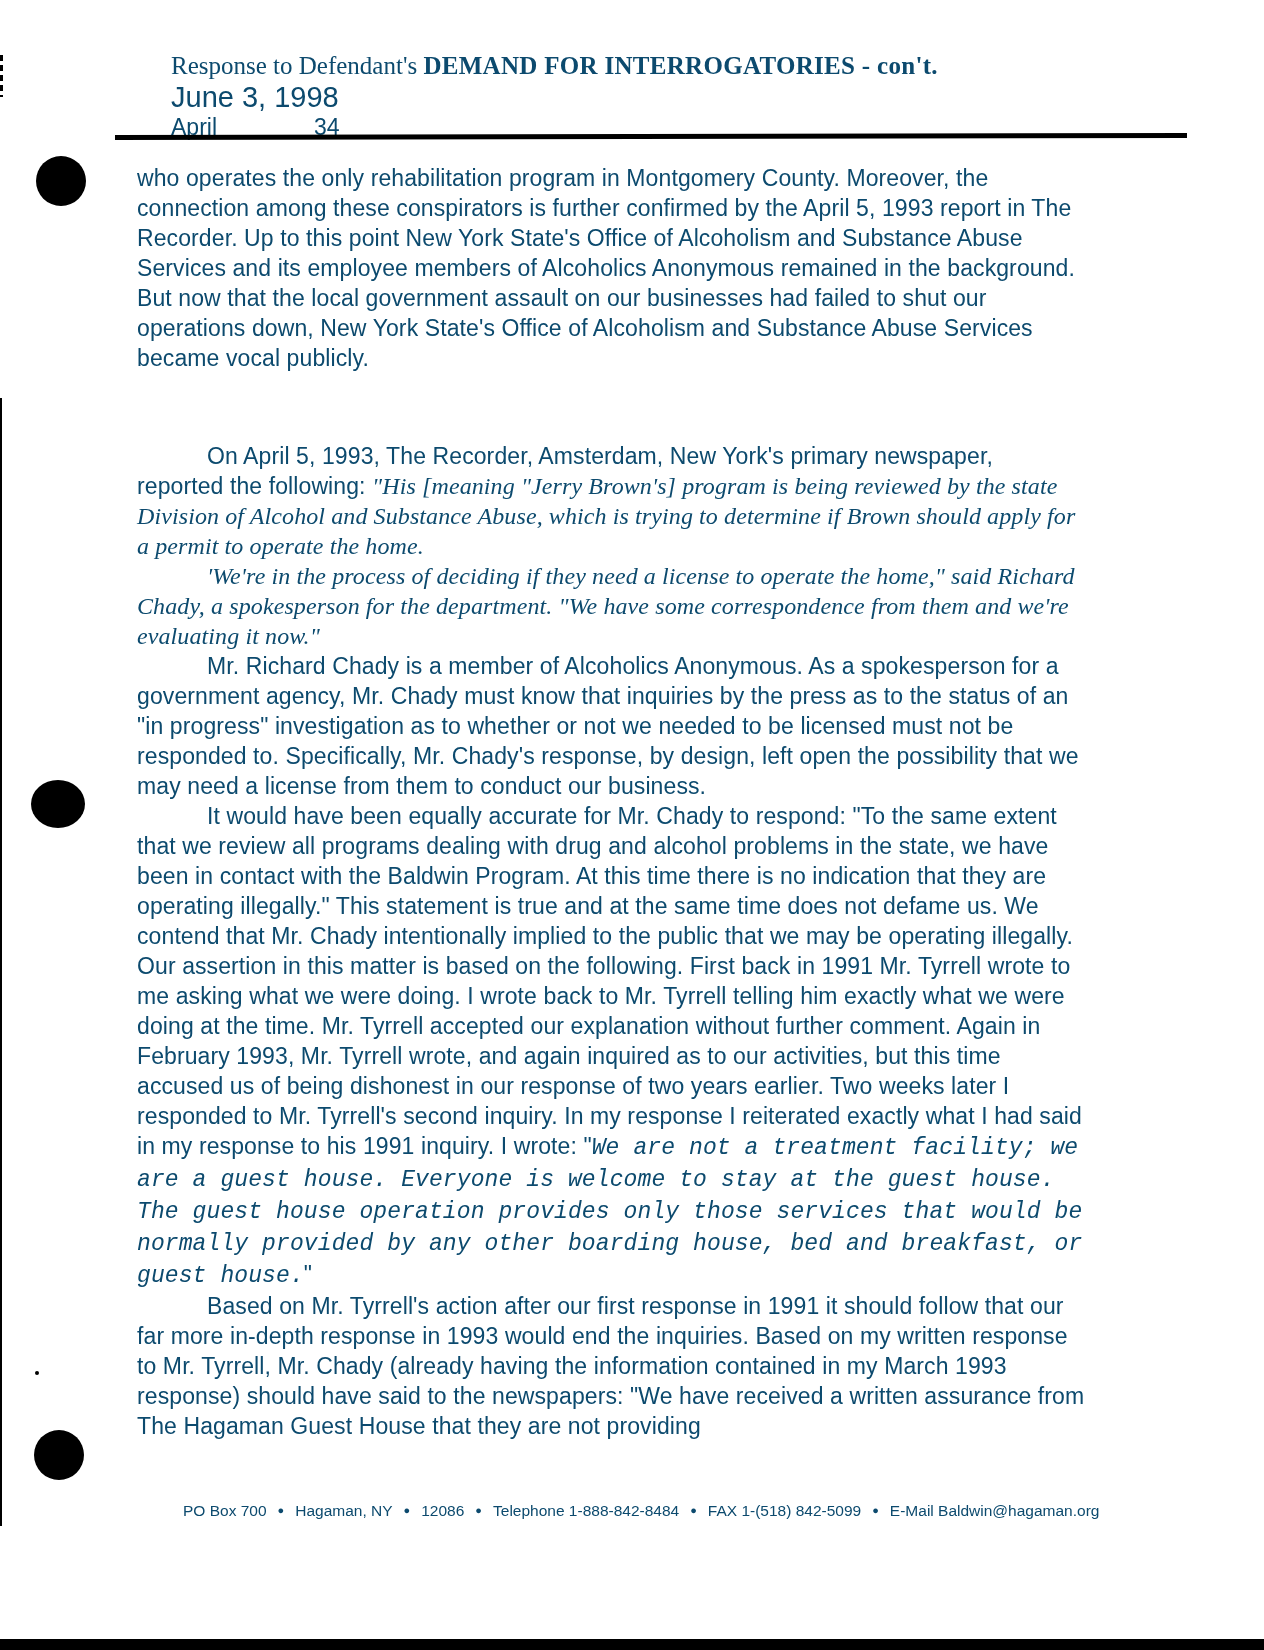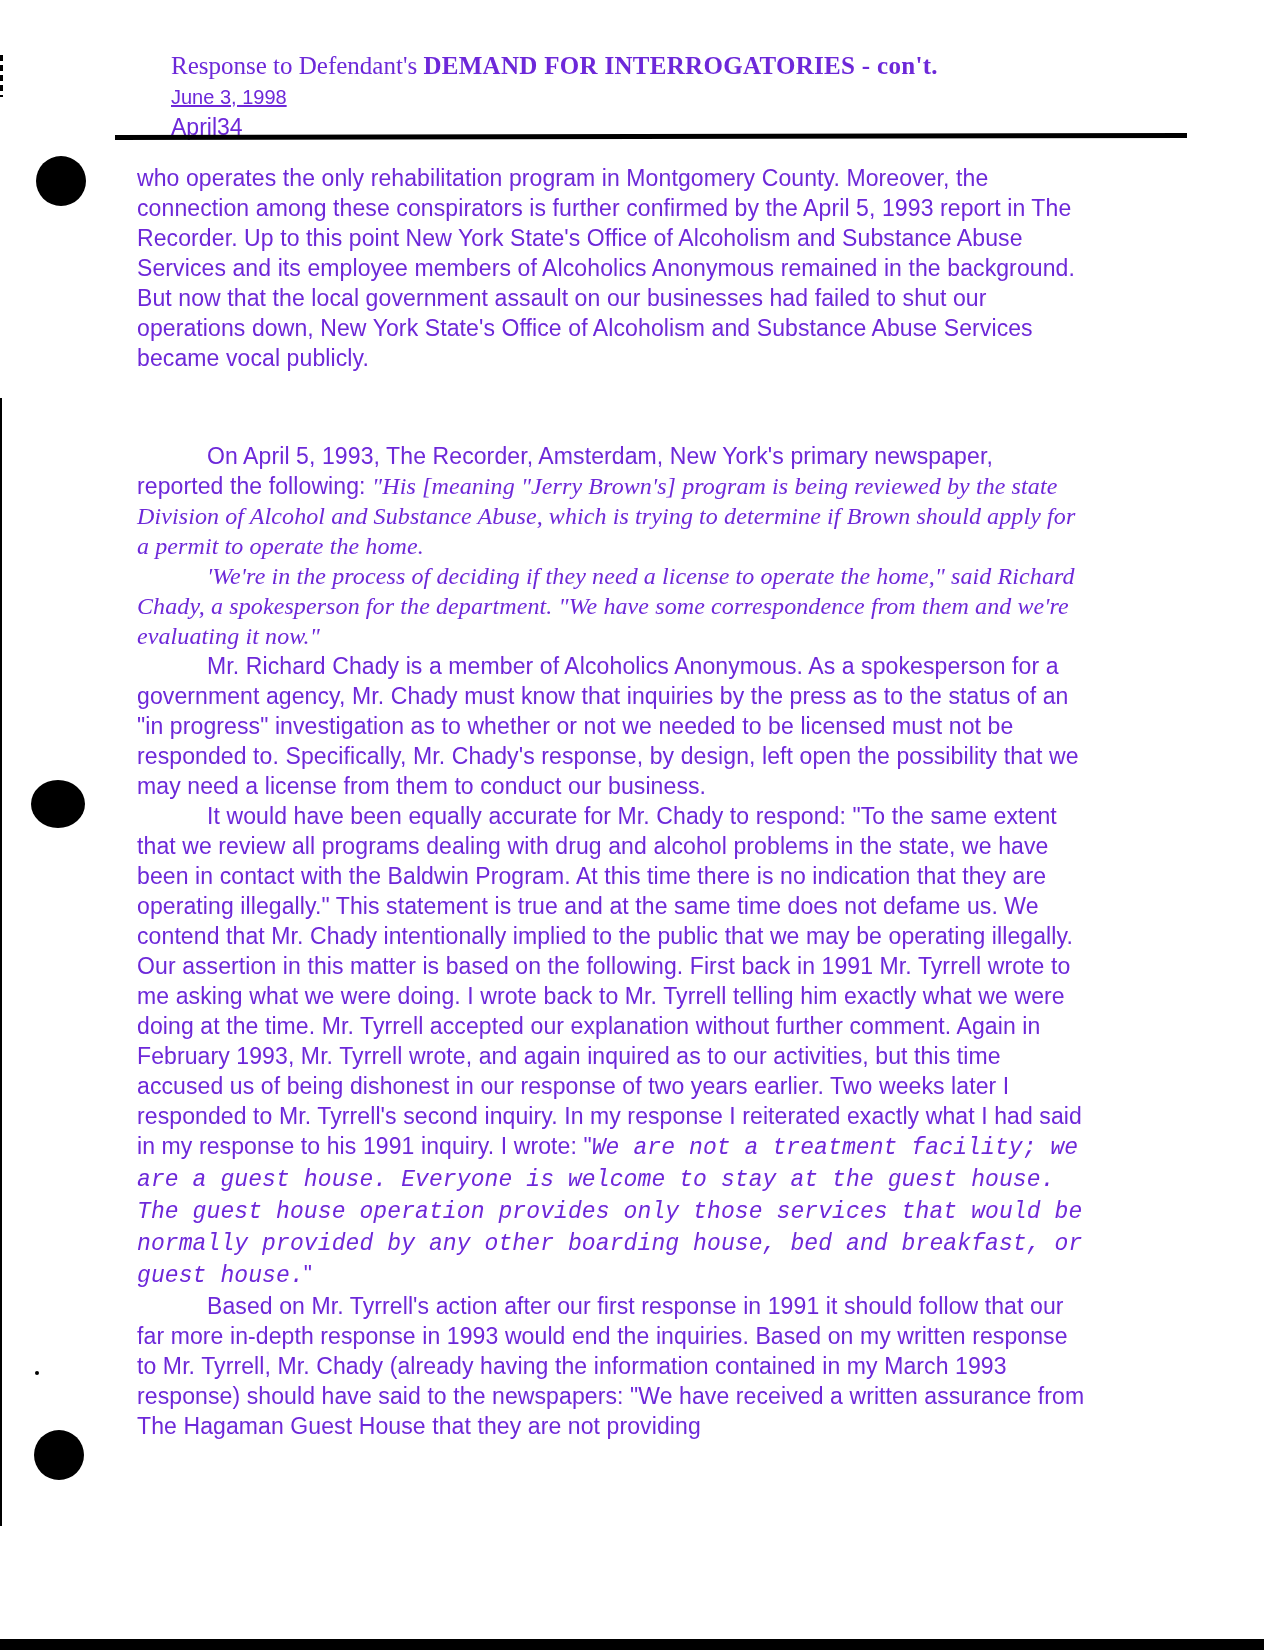--- a/index.html
+++ b/index.html
@@ -1,39 +1,39 @@
 <!DOCTYPE html>
 <html><head>
 <meta charset="utf-8">
 <style>
   html,body { margin:0; padding:0; background:#888; }
   .page {
     position:relative; width:1264px; height:1650px; margin:0 auto;
-    background:#ffffff; overflow:hidden; color:#6d28d9;
+    background:#ffffff; overflow:hidden; color:#0c4a6e;
     font-family:"Liberation Sans", sans-serif;
   }
 
   
   .punch { position:absolute; background:#000; border-radius:50%; }
   .punch-1 { left:36px; top:156px; width:50px; height:50px; }
   .punch-2 { left:31px; top:780px; width:54px; height:48px; }
   .punch-3 { left:34px; top:1430px; width:50px; height:50px; }
   .edge-dashes { position:absolute; left:0; top:55px; width:3px; height:42px;
     background:repeating-linear-gradient(to bottom,#000 0 6px,#fff 6px 10px); }
   .edge-line { position:absolute; left:0; top:398px; width:2px; height:1128px; background:#000; }
   .dot-artifact { position:absolute; left:35px; top:1371px; width:4px; height:4px; background:#000; border-radius:50%; }
   .bottom-bar { position:absolute; left:0; top:1639px; width:1264px; height:11px; background:#000; }
 
   
   .header { position:absolute; left:171px; top:52px; }
   .title-line { font-family:"Liberation Serif", serif; font-size:25px; line-height:28px; white-space:nowrap; }
   .title-line .bold { font-weight:bold; letter-spacing:0.3px; }
-  .date-line { font-size:20px; line-height:28px; margin-top:3px;text-decoration:underline; }
+  .date-line { font-size:29px; line-height:28px; margin-top:3px; }
   .page-line { font-size:23px; line-height:28px; margin-top:2px; }
-  .page-number { display:inline-block; }
+  .page-number { display:inline-block; margin-left:97px; }
 
   .rule { position:absolute; left:115px; top:134px; width:1072px; height:5px; background:#000; transform:rotate(-0.12deg); }
 
   
   .body-text { position:absolute; left:137px; top:163px; width:948px;
     font-size:23px; line-height:30px; letter-spacing:0.1px; }
   .body-text p { margin:0; }
   .body-text p.indent { text-indent:70px; }
   .body-text p + p { margin-top:0; }
   .body-text p:nth-of-type(2) { margin-top:68px; }
@@ -73,14 +73,15 @@
 
   <div class="body-text" id="body-paragraphs">
       <p class=""><span class="seg-plain">who operates the only rehabilitation program in Montgomery County.  Moreover, the connection among these conspirators is further confirmed by the April 5, 1993 report in The Recorder.  Up to this point New York State's Office of Alcoholism and Substance Abuse Services and its employee members of Alcoholics Anonymous remained in the background.  But now that the local government assault on our businesses had failed to shut our operations down, New York State's Office of Alcoholism and Substance Abuse Services became vocal publicly.</span></p>
       <p class="indent"><span class="seg-plain">On April 5, 1993, The Recorder, Amsterdam, New York's primary newspaper, reported the following: </span><span class="seg-serif-italic">"His [meaning "Jerry Brown's] program is being reviewed by the state Division of Alcohol and Substance Abuse, which is trying to determine if Brown should apply for a permit to operate the home.</span></p>
       <p class="indent"><span class="seg-serif-italic">'We're in the process of deciding if they need a license to operate the home," said Richard Chady, a spokesperson for the department.  "We have some correspondence from them and we're evaluating it now."</span></p>
       <p class="indent"><span class="seg-plain">Mr. Richard Chady is a member of Alcoholics Anonymous. As a spokesperson for a government agency, Mr. Chady must know that inquiries by the press as to the status of an "in progress" investigation as to whether or not we needed to be licensed must not be responded to.  Specifically, Mr. Chady's response, by design, left open the possibility that we may need a license from them to conduct our business.</span></p>
       <p class="indent"><span class="seg-plain">It would have been equally accurate for Mr. Chady to respond: "To the same extent that we review all programs dealing with drug and alcohol problems in the state, we have been in contact with the Baldwin Program.   At this time there is no indication that they are operating illegally."  This statement is true and at the same time does not defame us.  We contend that Mr. Chady intentionally implied to the public that we may be operating illegally.  Our assertion in this matter is based on the following.  First back in 1991 Mr. Tyrrell wrote to me asking what we were doing.  I wrote back to Mr. Tyrrell telling him exactly what we were doing at the time.  Mr. Tyrrell accepted our explanation without further comment.  Again in February 1993, Mr. Tyrrell wrote, and again inquired as to our activities, but this time accused us of being dishonest in our response of two years earlier.  Two weeks later I responded to Mr. Tyrrell's second inquiry.  In my response I reiterated exactly what I had said in my response to his 1991 inquiry.  I wrote: "</span><span class="seg-sans-italic">We are not a treatment facility; we are a guest house.  Everyone is welcome to stay at the guest house.  The guest house operation provides only those services that would be normally provided by any other boarding house, bed and breakfast, or guest house.</span><span class="seg-plain">"</span></p>
       <p class="indent"><span class="seg-plain">Based on Mr. Tyrrell's action after our first response in 1991 it should follow that our far more in-depth response in 1993 would end the inquiries.  Based on my written response to Mr. Tyrrell, Mr. Chady (already having the information contained in my March 1993 response) should have said to the newspapers: "We have received a written assurance from The Hagaman Guest House that they are not providing</span></p>
     </div>
 
+  <div class="footer" id="footer-line"><span>PO Box 700</span><span class="sep">●</span><span>Hagaman, NY</span><span class="sep">●</span><span>12086</span><span class="sep">●</span><span>Telephone 1-888-842-8484</span><span class="sep">●</span><span>FAX 1-(518) 842-5099</span><span class="sep">●</span><span>E-Mail  Baldwin@hagaman.org</span></div>
 
 </div>
 
 </body></html>

